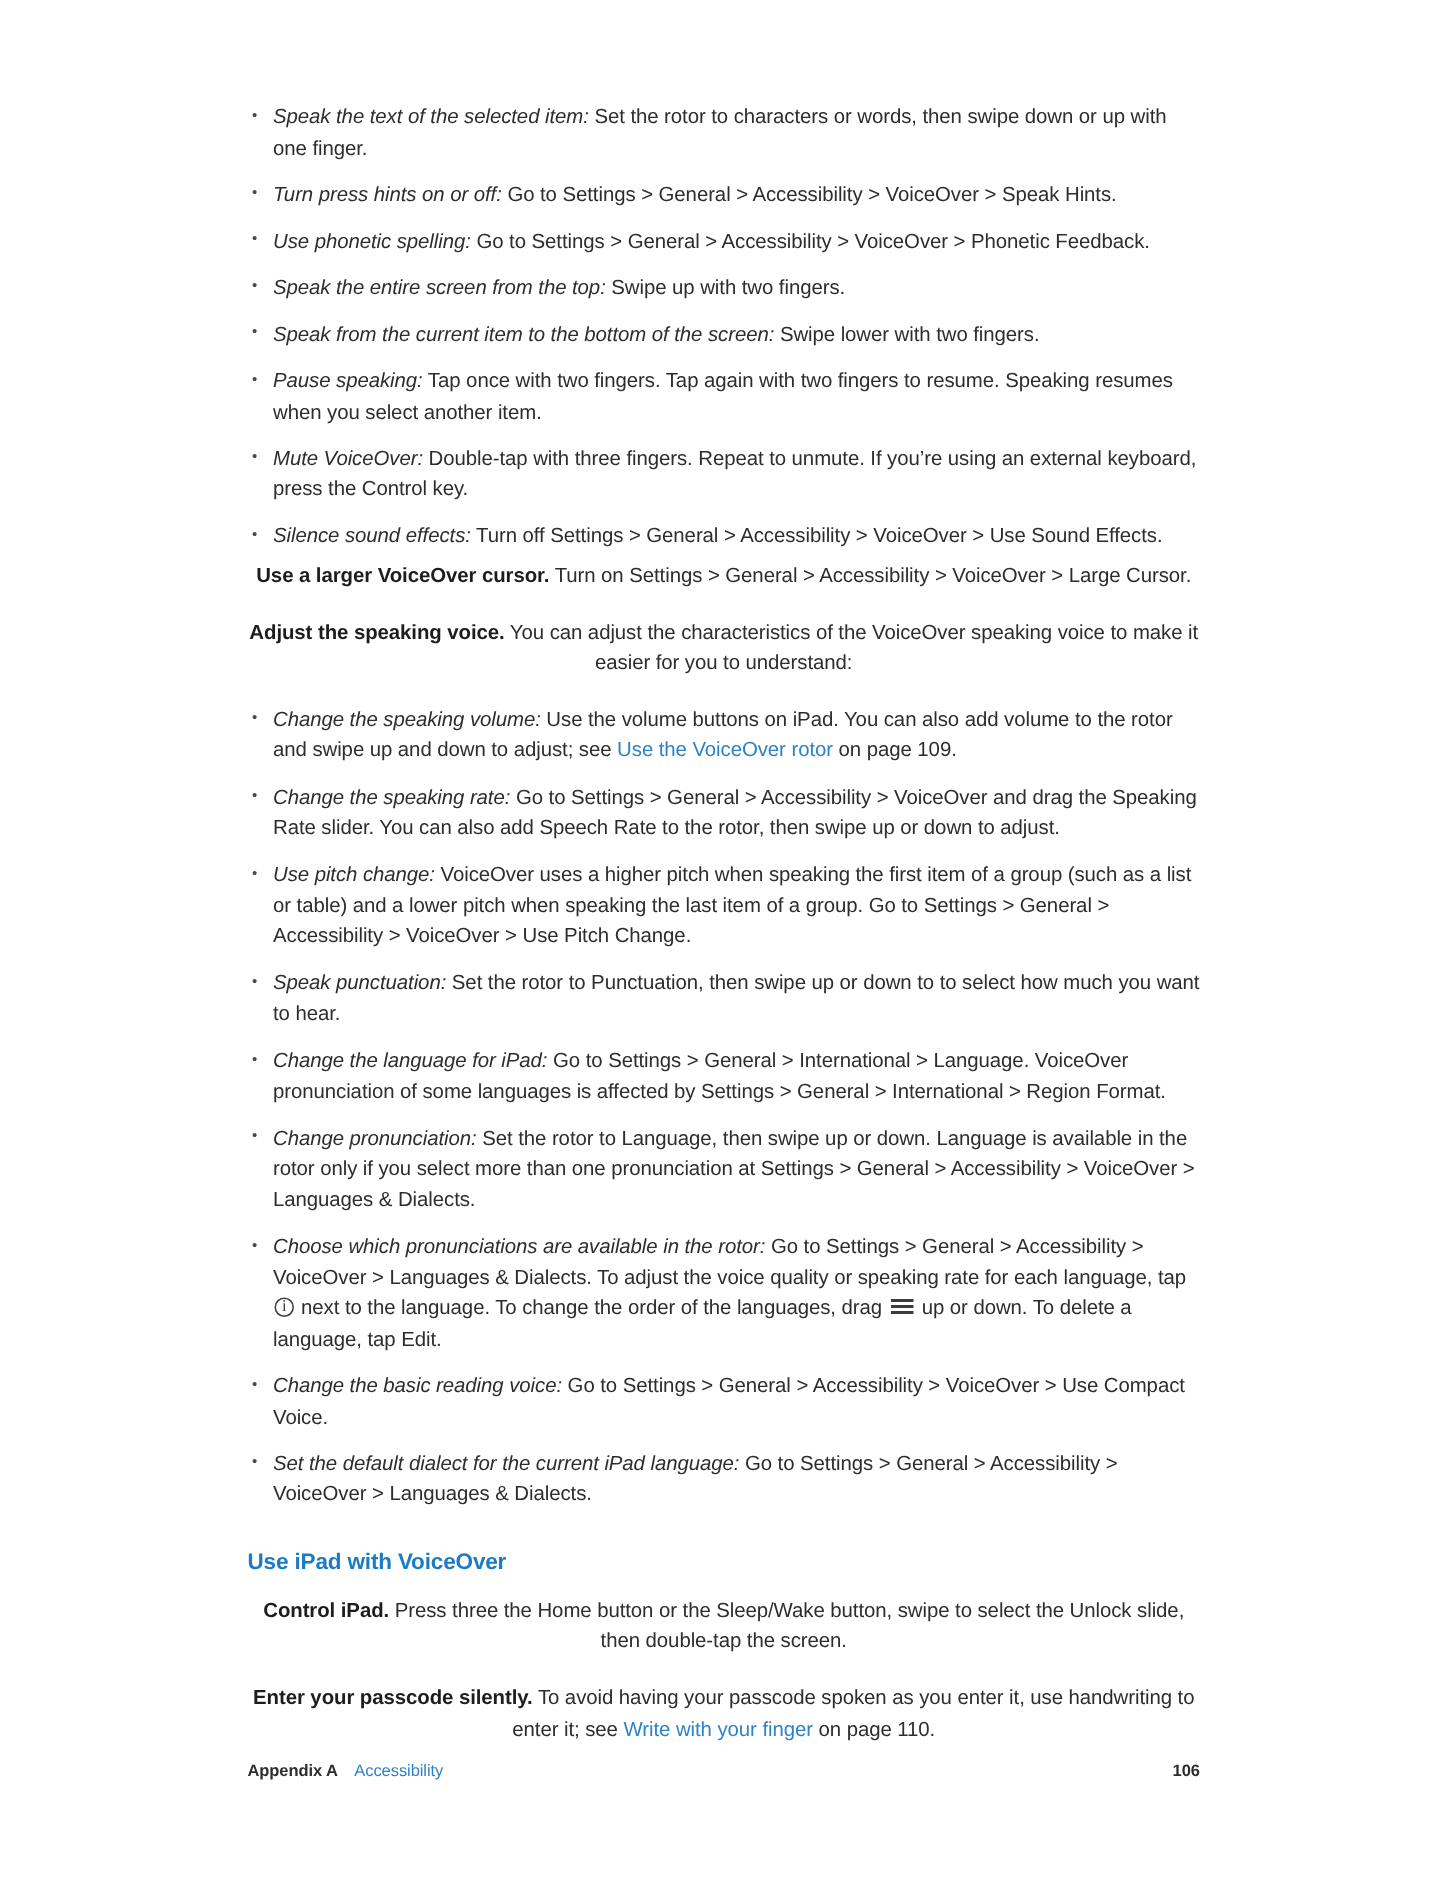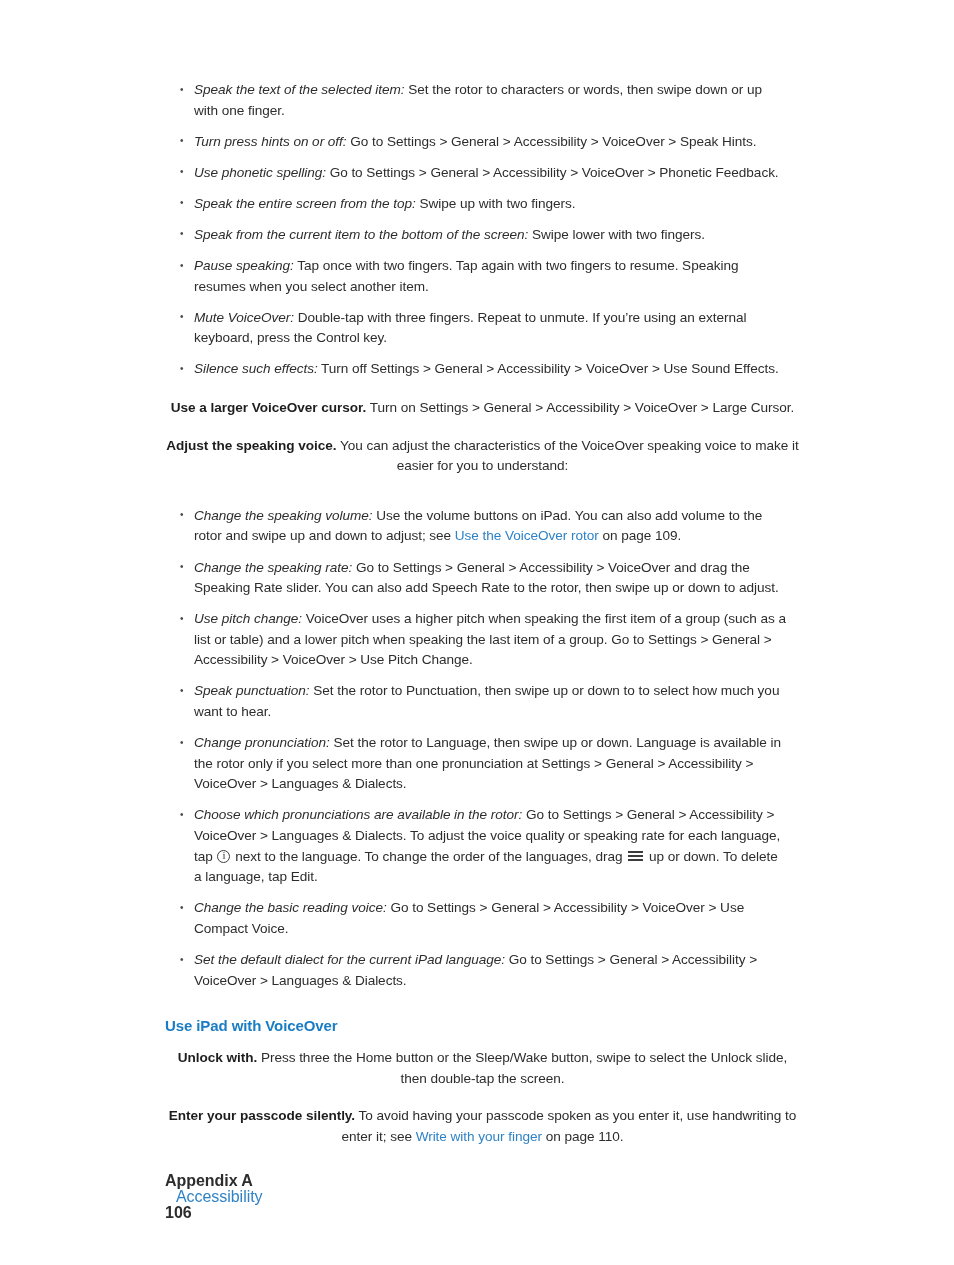--- a/index.html
+++ b/index.html
@@ -48,21 +48,21 @@
     color: #1d1d1d;
   }
 
   .term {
     font-style: italic;
   }
 
   
   ul.bullets {
     list-style: none;
-    margin: 12px;
+    margin: 0;
     padding: 0;
   }
   ul.bullets li {
     position: relative;
     padding-left: 17px;
     font-size: 13.6px;
     line-height: 20.6px;
     margin-bottom: 10.5px;
     letter-spacing: -0.05px;
     color: #2d2d2d;
@@ -140,25 +140,24 @@
   .icon-reorder i:nth-child(1) { top: 0px; }
   .icon-reorder i:nth-child(2) { top: 4px; }
   .icon-reorder i:nth-child(3) { top: 8px; }
 
   
   .footer {
     position: absolute;
     left: 165px;
     top: 1173px;
     width: 635px;
-    font-size: 16px;
+    font-size: 11px;
     line-height: 16px;
     display: flex;
-    align-items: flex-start;
-    flex-direction: column;
+    align-items: center;
   }
   .footer .fleft {
     font-weight: bold;
     color: #2d2d2d;
     letter-spacing: -0.05px;
   }
   .footer .fsection {
     color: #2e82c6;
     margin-left: 11px;
     font-weight: normal;
@@ -193,21 +192,21 @@
       <li>
         <span class="term">Speak from the current item to the bottom of the screen:</span><span> Swipe lower with two fingers.</span>
       </li>
       <li>
         <span class="term">Pause speaking:</span><span> Tap once with two fingers. Tap again with two fingers to resume. Speaking resumes when you select another item.</span>
       </li>
       <li>
         <span class="term">Mute VoiceOver:</span><span> Double-tap with three fingers. Repeat to unmute. If you’re using an external keyboard, press the Control key.</span>
       </li>
       <li>
-        <span class="term">Silence such effects:</span><span> Turn off Settings &gt; General &gt; Accessibility &gt; VoiceOver &gt; Use Sound Effects.</span>
+        <span class="term">Silence sound effects:</span><span> Turn off Settings &gt; General &gt; Accessibility &gt; VoiceOver &gt; Use Sound Effects.</span>
       </li>
     </ul>
 
     <div class="block-gap"></div>
 
     <p class="para">
       <span class="lead">Use a larger VoiceOver cursor.</span><span> Turn on Settings &gt; General &gt; Accessibility &gt; VoiceOver &gt; Large Cursor.</span>
     </p>
 
     <div class="block-gap"></div>
@@ -229,20 +228,23 @@
       </li>
 
       <li>
         <span class="term">Use pitch change:</span><span> VoiceOver uses a higher pitch when speaking the first item of a group (such as a list or table) and a lower pitch when speaking the last item of a group. Go to Settings &gt; General &gt; Accessibility &gt; VoiceOver &gt; Use Pitch Change.</span>
       </li>
 
       <li>
         <span class="term">Speak punctuation:</span><span> Set the rotor to Punctuation, then swipe up or down to to select how much you want to hear.</span>
       </li>
 
+      <li>
+        <span class="term">Change the language for iPad:</span><span> Go to Settings &gt; General &gt; International &gt; Language. VoiceOver pronunciation of some languages is affected by Settings &gt; General &gt; International &gt; Region Format.</span>
+      </li>
 
       <li>
         <span class="term">Change pronunciation:</span><span> Set the rotor to Language, then swipe up or down. Language is available in the rotor only if you select more than one pronunciation at Settings &gt; General &gt; Accessibility &gt; VoiceOver &gt; Languages &amp; Dialects.</span>
       </li>
 
       <li>
         <span class="term">Choose which pronunciations are available in the rotor:</span><span> Go to Settings &gt; General &gt; Accessibility &gt; VoiceOver &gt; Languages &amp; Dialects. To adjust the voice quality or speaking rate for each language, tap </span><span class="icon-info"></span><span> next to the language. To change the order of the languages, drag </span><span class="icon-reorder"><i></i><i></i><i></i></span><span> up or down. To delete a language, tap Edit.</span>
       </li>
 
       <li>
@@ -251,21 +253,21 @@
 
       <li>
         <span class="term">Set the default dialect for the current iPad language:</span><span> Go to Settings &gt; General &gt; Accessibility &gt; VoiceOver &gt; Languages &amp; Dialects.</span>
       </li>
 
     </ul>
 
     <h2 class="section-heading">Use iPad with VoiceOver</h2>
 
     <p class="para">
-      <span class="lead">Unlock with.</span><span> Press three the Home button or the Sleep/Wake button, swipe to select the Unlock slide, then double-tap the screen.</span>
+      <span class="lead">Control iPad.</span><span> Press three the Home button or the Sleep/Wake button, swipe to select the Unlock slide, then double-tap the screen.</span>
     </p>
 
     <div class="block-gap"></div>
 
     <p class="para">
       <span class="lead">Enter your passcode silently.</span><span> To avoid having your passcode spoken as you enter it, use handwriting to enter it; see </span><a class="doclink" href="#">Write with your finger</a><span> on page 110.</span>
     </p>
 
   </div>
 

